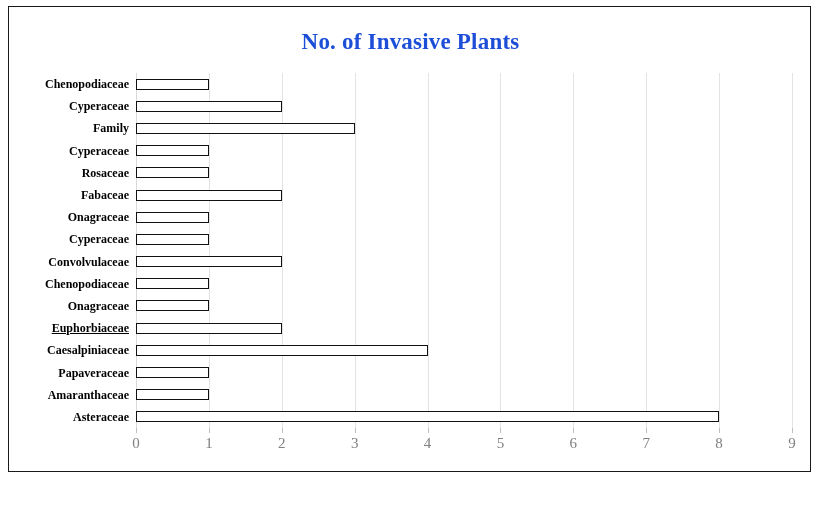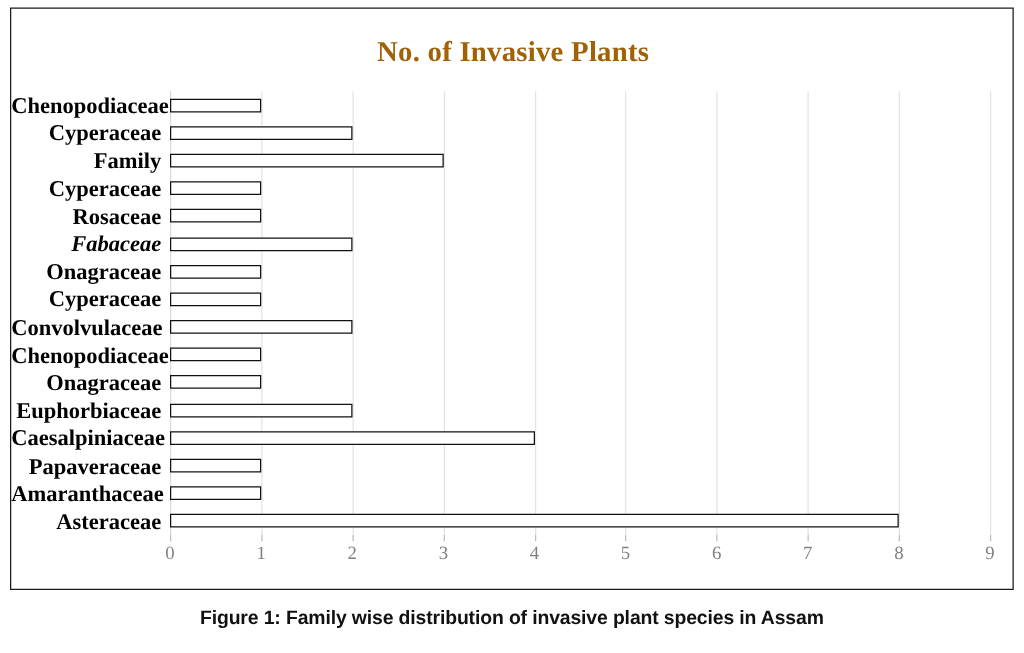--- a/index.html
+++ b/index.html
@@ -38,21 +38,21 @@
   #chart-title {
     position: absolute;
     left: 0;
     top: 22px;
     width: 803px;
     text-align: center;
     font-family: "Liberation Serif", "DejaVu Serif", serif;
     font-weight: bold;
     font-size: 23px;
     letter-spacing: .2px;
-    color: #a16207;
+    color: #1d4ed8;
     white-space: nowrap;
   }
 
   
   
   #plot {
     position: absolute;
     left: 127px;       
     top: 66px;
     width: 656px;      
@@ -112,21 +112,21 @@
     width: 120px;
     height: 355px;
   }
   .ylabel {
     position: absolute;
     right: 0;
     width: 120px;
     text-align: right;
     font-family: "Liberation Serif", "DejaVu Serif", serif;
     font-weight: bold;
-    font-size: 18px;
+    font-size: 12px;
     color: #000000;
     white-space: nowrap;
     line-height: 14px;
   }
 
   
   #xlabels {
     position: absolute;
     left: 127px;
     top: 428px;
@@ -243,27 +243,27 @@
           <div class="tickmark" style="left: 656px;"></div>
         </div>
     </div>
 
     <div id="ylabels">
         <div class="ylabel" style="top: 4.09375px;">Chenopodiaceae</div>
         <div class="ylabel" style="top: 26.2812px;">Cyperaceae</div>
         <div class="ylabel" style="top: 48.4688px;">Family</div>
         <div class="ylabel" style="top: 70.6562px;">Cyperaceae</div>
         <div class="ylabel" style="top: 92.8438px;">Rosaceae</div>
-        <div class="ylabel" style="top: 115.031px; font-style: italic;">Fabaceae</div>
+        <div class="ylabel" style="top: 115.031px;">Fabaceae</div>
         <div class="ylabel" style="top: 137.219px;">Onagraceae</div>
         <div class="ylabel" style="top: 159.406px;">Cyperaceae</div>
         <div class="ylabel" style="top: 181.594px;">Convolvulaceae</div>
         <div class="ylabel" style="top: 203.781px;">Chenopodiaceae</div>
         <div class="ylabel" style="top: 225.969px;">Onagraceae</div>
-        <div class="ylabel" style="top: 248.156px;">Euphorbiaceae</div>
+        <div class="ylabel" style="top: 248.156px; text-decoration: underline;">Euphorbiaceae</div>
         <div class="ylabel" style="top: 270.344px;">Caesalpiniaceae</div>
         <div class="ylabel" style="top: 292.531px;">Papaveraceae</div>
         <div class="ylabel" style="top: 314.719px;">Amaranthaceae</div>
         <div class="ylabel" style="top: 336.906px;">Asteraceae</div>
       </div>
 
     <div id="xlabels">
         <div class="xlabel" style="left: 0px;">0</div>
         <div class="xlabel" style="left: 72.8889px;">1</div>
         <div class="xlabel" style="left: 145.778px;">2</div>
@@ -271,15 +271,14 @@
         <div class="xlabel" style="left: 291.556px;">4</div>
         <div class="xlabel" style="left: 364.444px;">5</div>
         <div class="xlabel" style="left: 437.333px;">6</div>
         <div class="xlabel" style="left: 510.222px;">7</div>
         <div class="xlabel" style="left: 583.111px;">8</div>
         <div class="xlabel" style="left: 656px;">9</div>
       </div>
 
   </div>
 
-  <div id="caption">Figure 1: Family wise distribution of invasive plant species in Assam</div>
 
 </div>
 
 </body></html>

